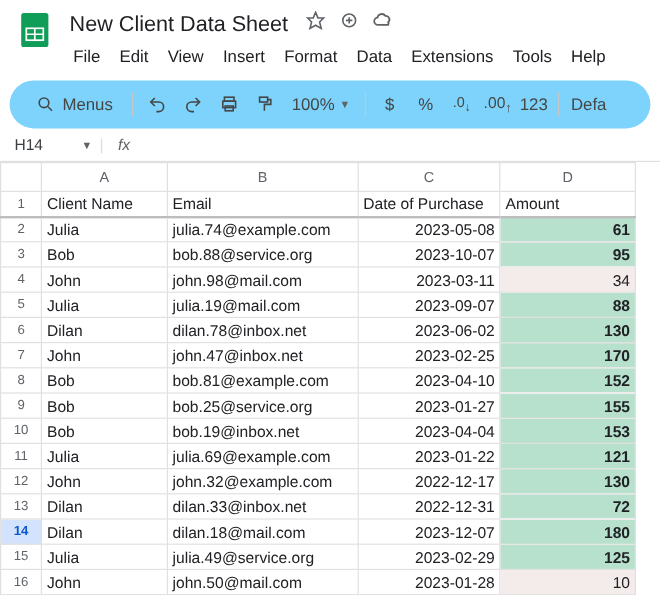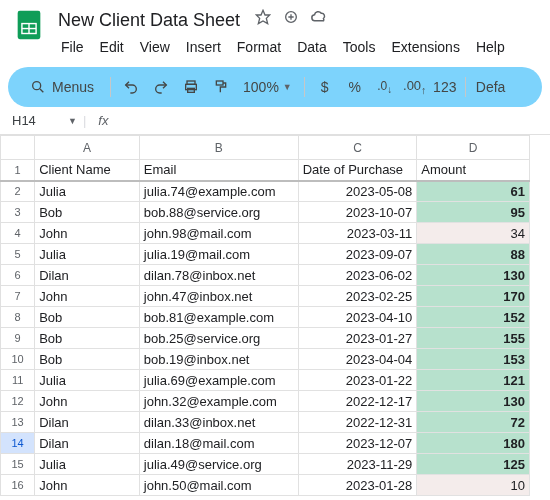--- a/index.html
+++ b/index.html
@@ -24,21 +24,21 @@
   .grid-wrap { position: relative; overflow: hidden; }
   table.grid { border-collapse: collapse; table-layout: fixed; width: 530px; }
   .col-rh { width: 34px; }
   .col-a { width: 104px; }
   .col-b { width: 158px; }
   .col-c { width: 118px; }
   .col-d { width: 112px; }
   th.col-head { background: #fff; border: 1px solid #e0e0e0; font-weight: normal; color: #5f6368; font-size: 12px; height: 24px; text-align: center; }
   th.corner { background: #fff; border: 1px solid #e0e0e0; }
   td.row-head { background: #fff; border: 1px solid #e0e0e0; text-align: center; color: #5f6368; font-size: 11px; height: 21px; }
-  td.row-head.active { background: #d3e3fd; color: #0b57d0; font-weight: normal; }
+  td.row-head.active { background: #d3e3fd; color: #0b57d0; font-weight: bold; }
   td.cell { border: 1px solid #e1e1e1; padding: 0 4px; height: 21px; font-size: 13px; overflow: hidden; white-space: nowrap; text-align: left; }
   td.cell.right { text-align: right; }
   tr.hdrsep td.cell, tr.hdrsep td.row-head { border-bottom: 2px solid #bdbdbd; }
   td.amt-green { background: #b7e1cd; font-weight: bold; }
   td.amt-pink { background: #f4eceb; }
   .caret { font-size: 9px; color: #5f6368; }
   tbody#grid-body tr:last-child td { border-bottom:1px solid #e1e1e1; }
 </style>
 </head>
 <body>
@@ -72,22 +72,22 @@
           </svg>
         </span>
     </div>
     <div class="menu-bar">
       <span class="menu-item">File</span>
       <span class="menu-item">Edit</span>
       <span class="menu-item">View</span>
       <span class="menu-item">Insert</span>
       <span class="menu-item">Format</span>
       <span class="menu-item">Data</span>
+      <span class="menu-item">Extensions</span>
       <span class="menu-item">Tools</span>
-      <span class="menu-item">Extensions</span>
       <span class="menu-item">Help</span>
     </div>
   </div>
 </div>
 
 <div class="toolbar">
   <div class="tb-search">
     <svg width="16" height="16" viewBox="0 0 24 24" fill="none" stroke="#444746" stroke-width="2">
         <circle cx="10" cy="10" r="6"></circle>
         <line x1="15" y1="15" x2="20" y2="20"></line>
@@ -260,21 +260,21 @@
           <td class="row-head active">14</td>
           <td class="cell">Dilan</td>
           <td class="cell">dilan.18@mail.com</td>
           <td class="cell right">2023-12-07</td>
           <td class="cell right amt-green">180</td>
         </tr>
         <tr>
           <td class="row-head">15</td>
           <td class="cell">Julia</td>
           <td class="cell">julia.49@service.org</td>
-          <td class="cell right">2023-11-29</td>
+          <td class="cell right">2023-02-29</td>
           <td class="cell right amt-green">125</td>
         </tr>
         <tr>
           <td class="row-head">16</td>
           <td class="cell">John</td>
           <td class="cell">john.50@mail.com</td>
           <td class="cell right">2023-01-28</td>
           <td class="cell right amt-pink">10</td>
         </tr>
       </tbody>

